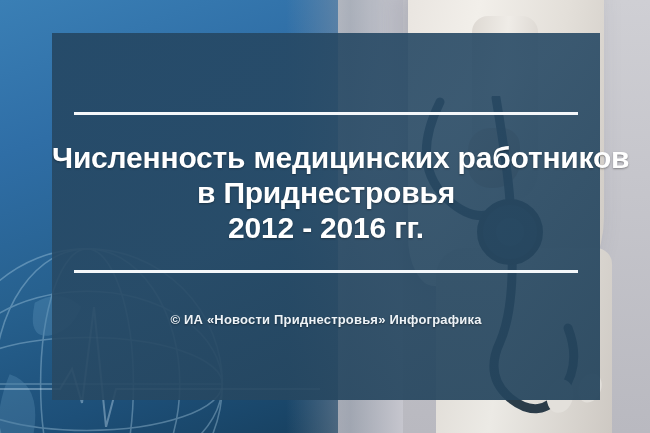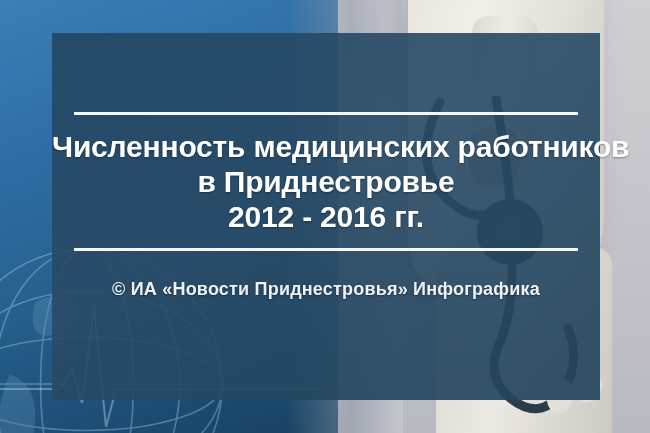--- a/index.html
+++ b/index.html
@@ -115,20 +115,21 @@
   .panel {
     position: absolute;
     left: 52px;
     top: 33px;
     width: 548px;
     height: 367px;
     background: linear-gradient(150deg, rgba(36,70,98,0.90) 0%, rgba(40,74,101,0.90) 45%, rgba(36,68,92,0.93) 100%);
     display: flex;
     flex-direction: column;
     align-items: center;
+    gap: 11px;
   }
 
   .rule {
     height: 3px;
     width: 504px;
     background: #f4f7fa;
     flex: none;
   }
   .rule-top   { margin-top: 79px; }
   .rule-bottom{ margin-top: 0; }
@@ -149,21 +150,21 @@
     color: #ffffff;
     white-space: nowrap;
     text-shadow: 0 1px 2px rgba(0,0,0,.35);
   }
 
   .spacer { flex: 1 1 auto; }
 
   .credit {
     flex: none;
     margin-top: 28px;
-    font-size: 18px;
+    font-size: 13px;
     font-weight: bold;
     color: #eef3f7;
     letter-spacing: .2px;
     white-space: nowrap;
     text-shadow: 0 1px 2px rgba(0,0,0,.4);
   }
 </style>
 </head>
 <body>
 
@@ -216,21 +217,21 @@
       </g>
     </svg>
   </div>
 
   <div class="panel">
 
     <div class="rule rule-top"></div>
 
     <div class="title-block">
       <div class="title-line">Численность медицинских работников</div>
-      <div class="title-line">в Приднестровье</div>
+      <div class="title-line">в Приднестровья</div>
       <div class="title-line">2012 - 2016 гг.</div>
     </div>
 
     <div class="rule rule-bottom"></div>
 
     <div class="credit">© ИА «Новости  Приднестровья» Инфографика</div>
 
     <div class="spacer"></div>
   </div>
 

